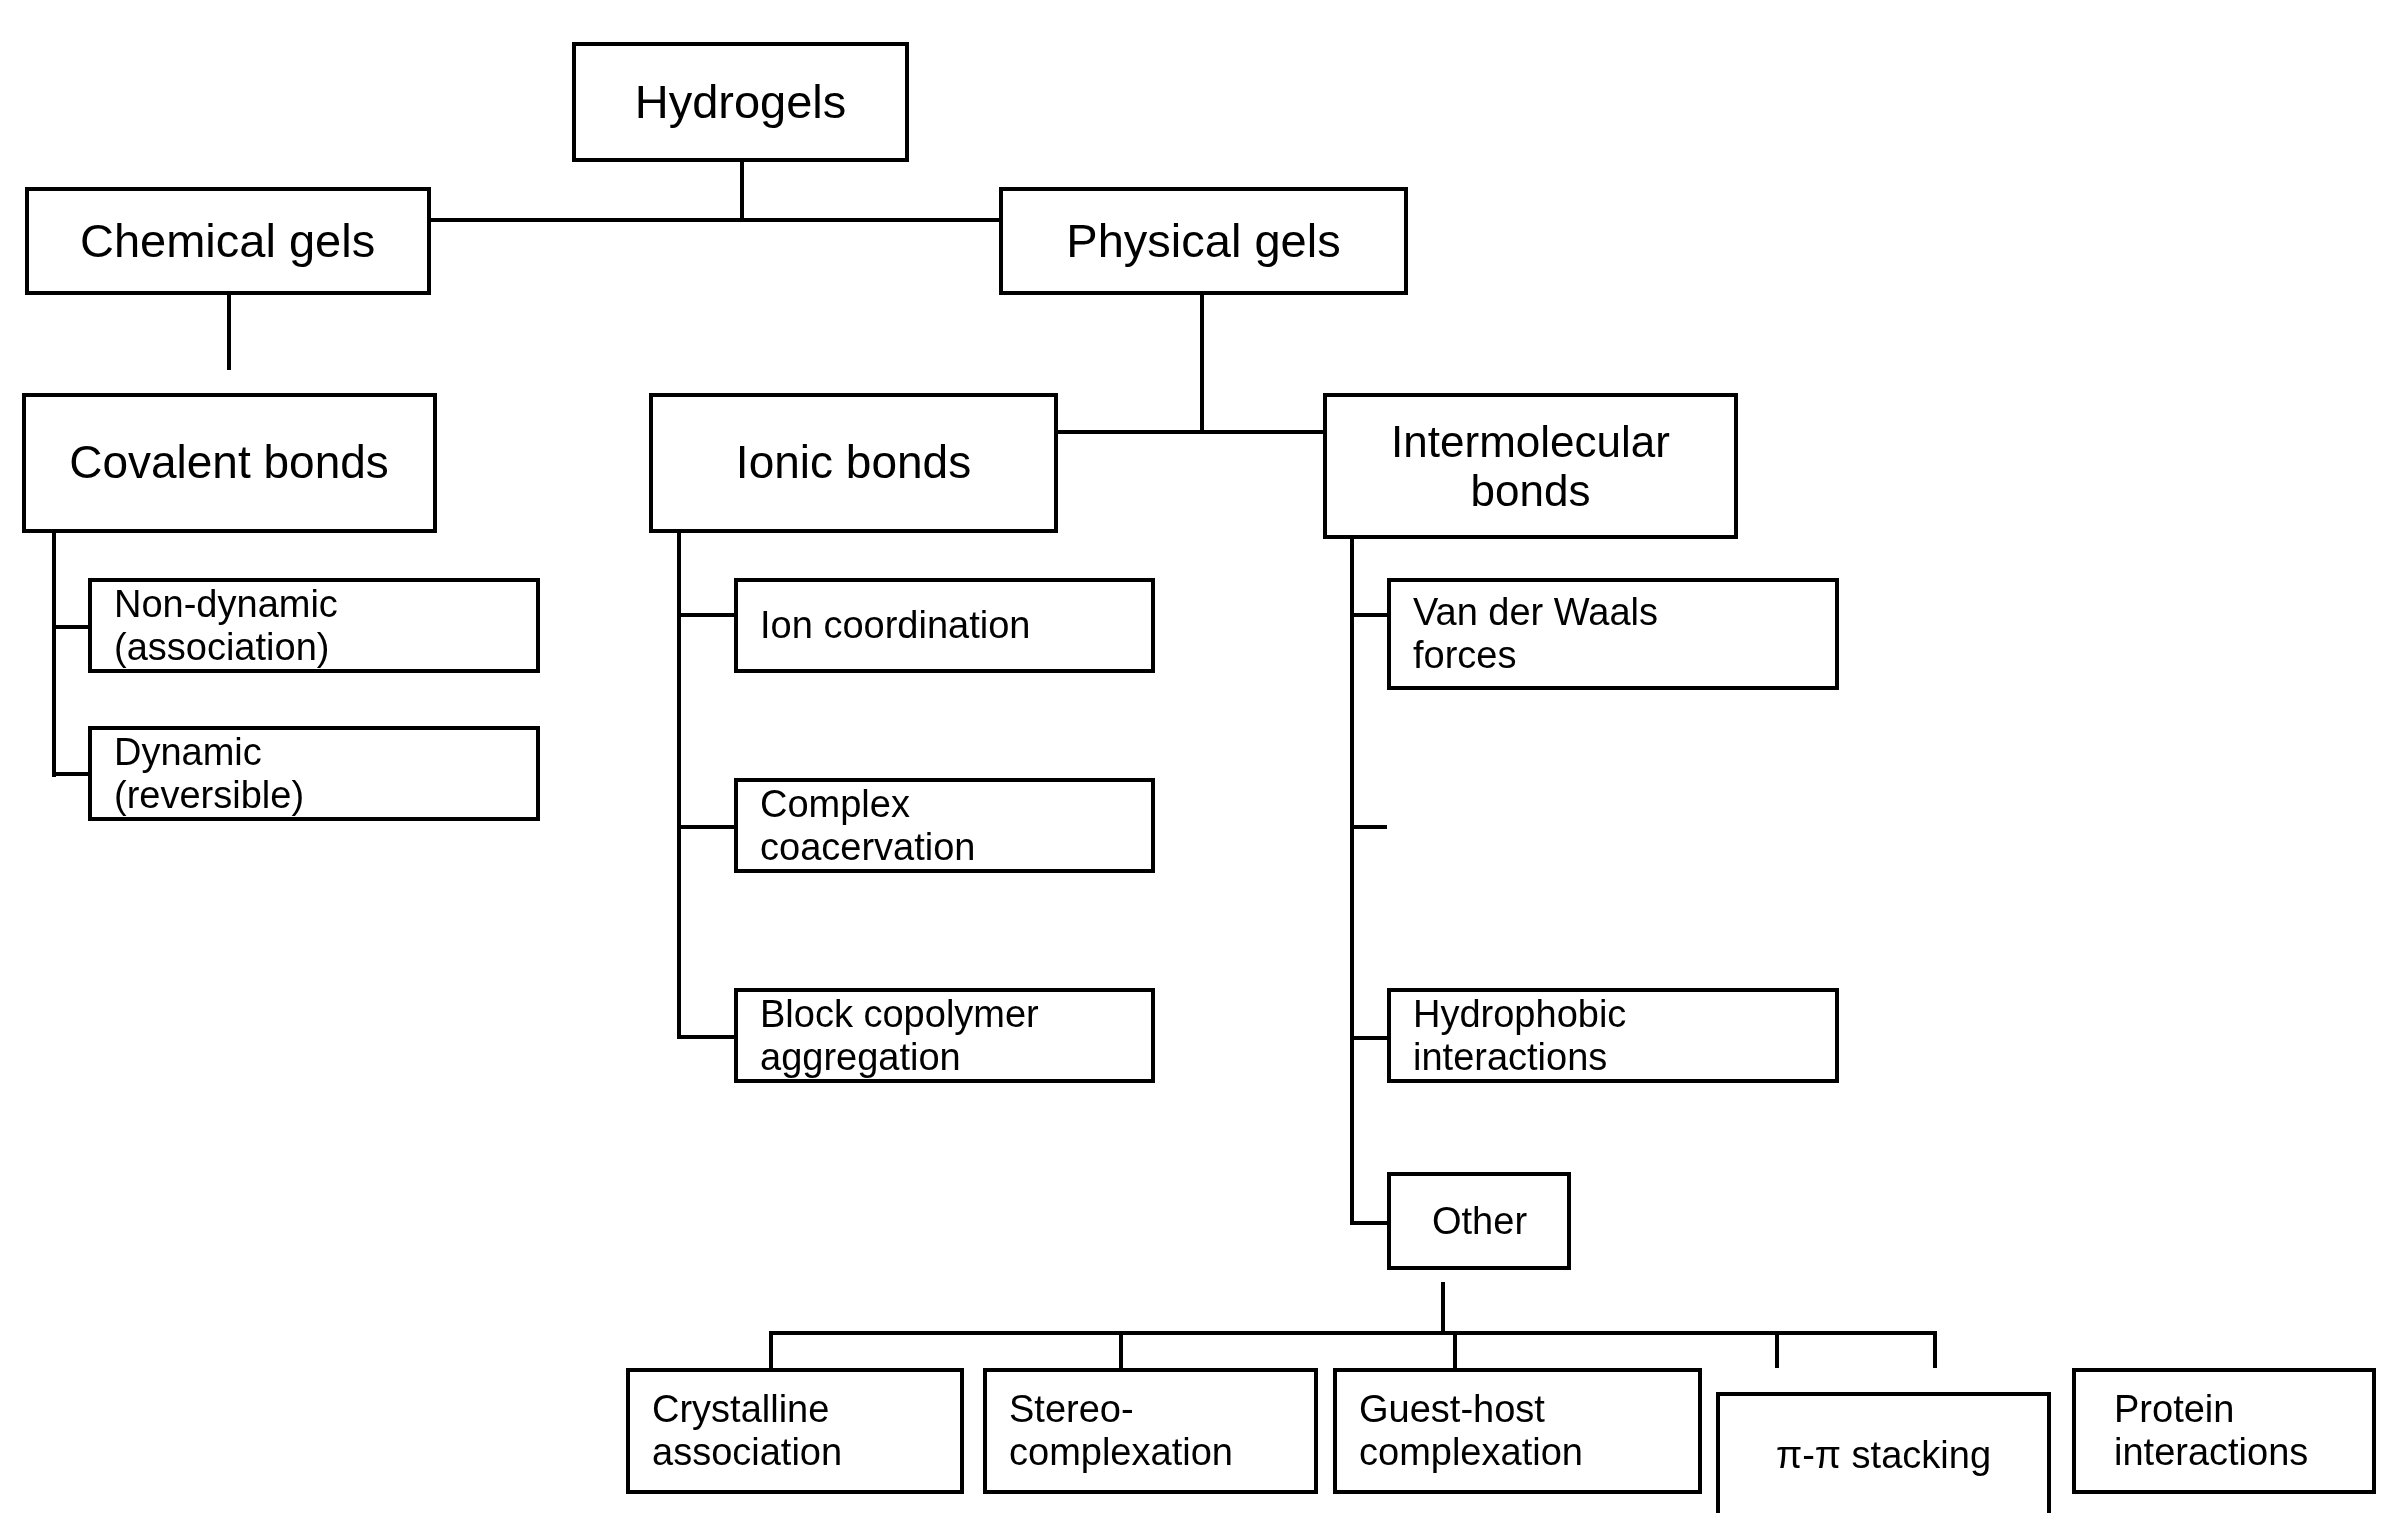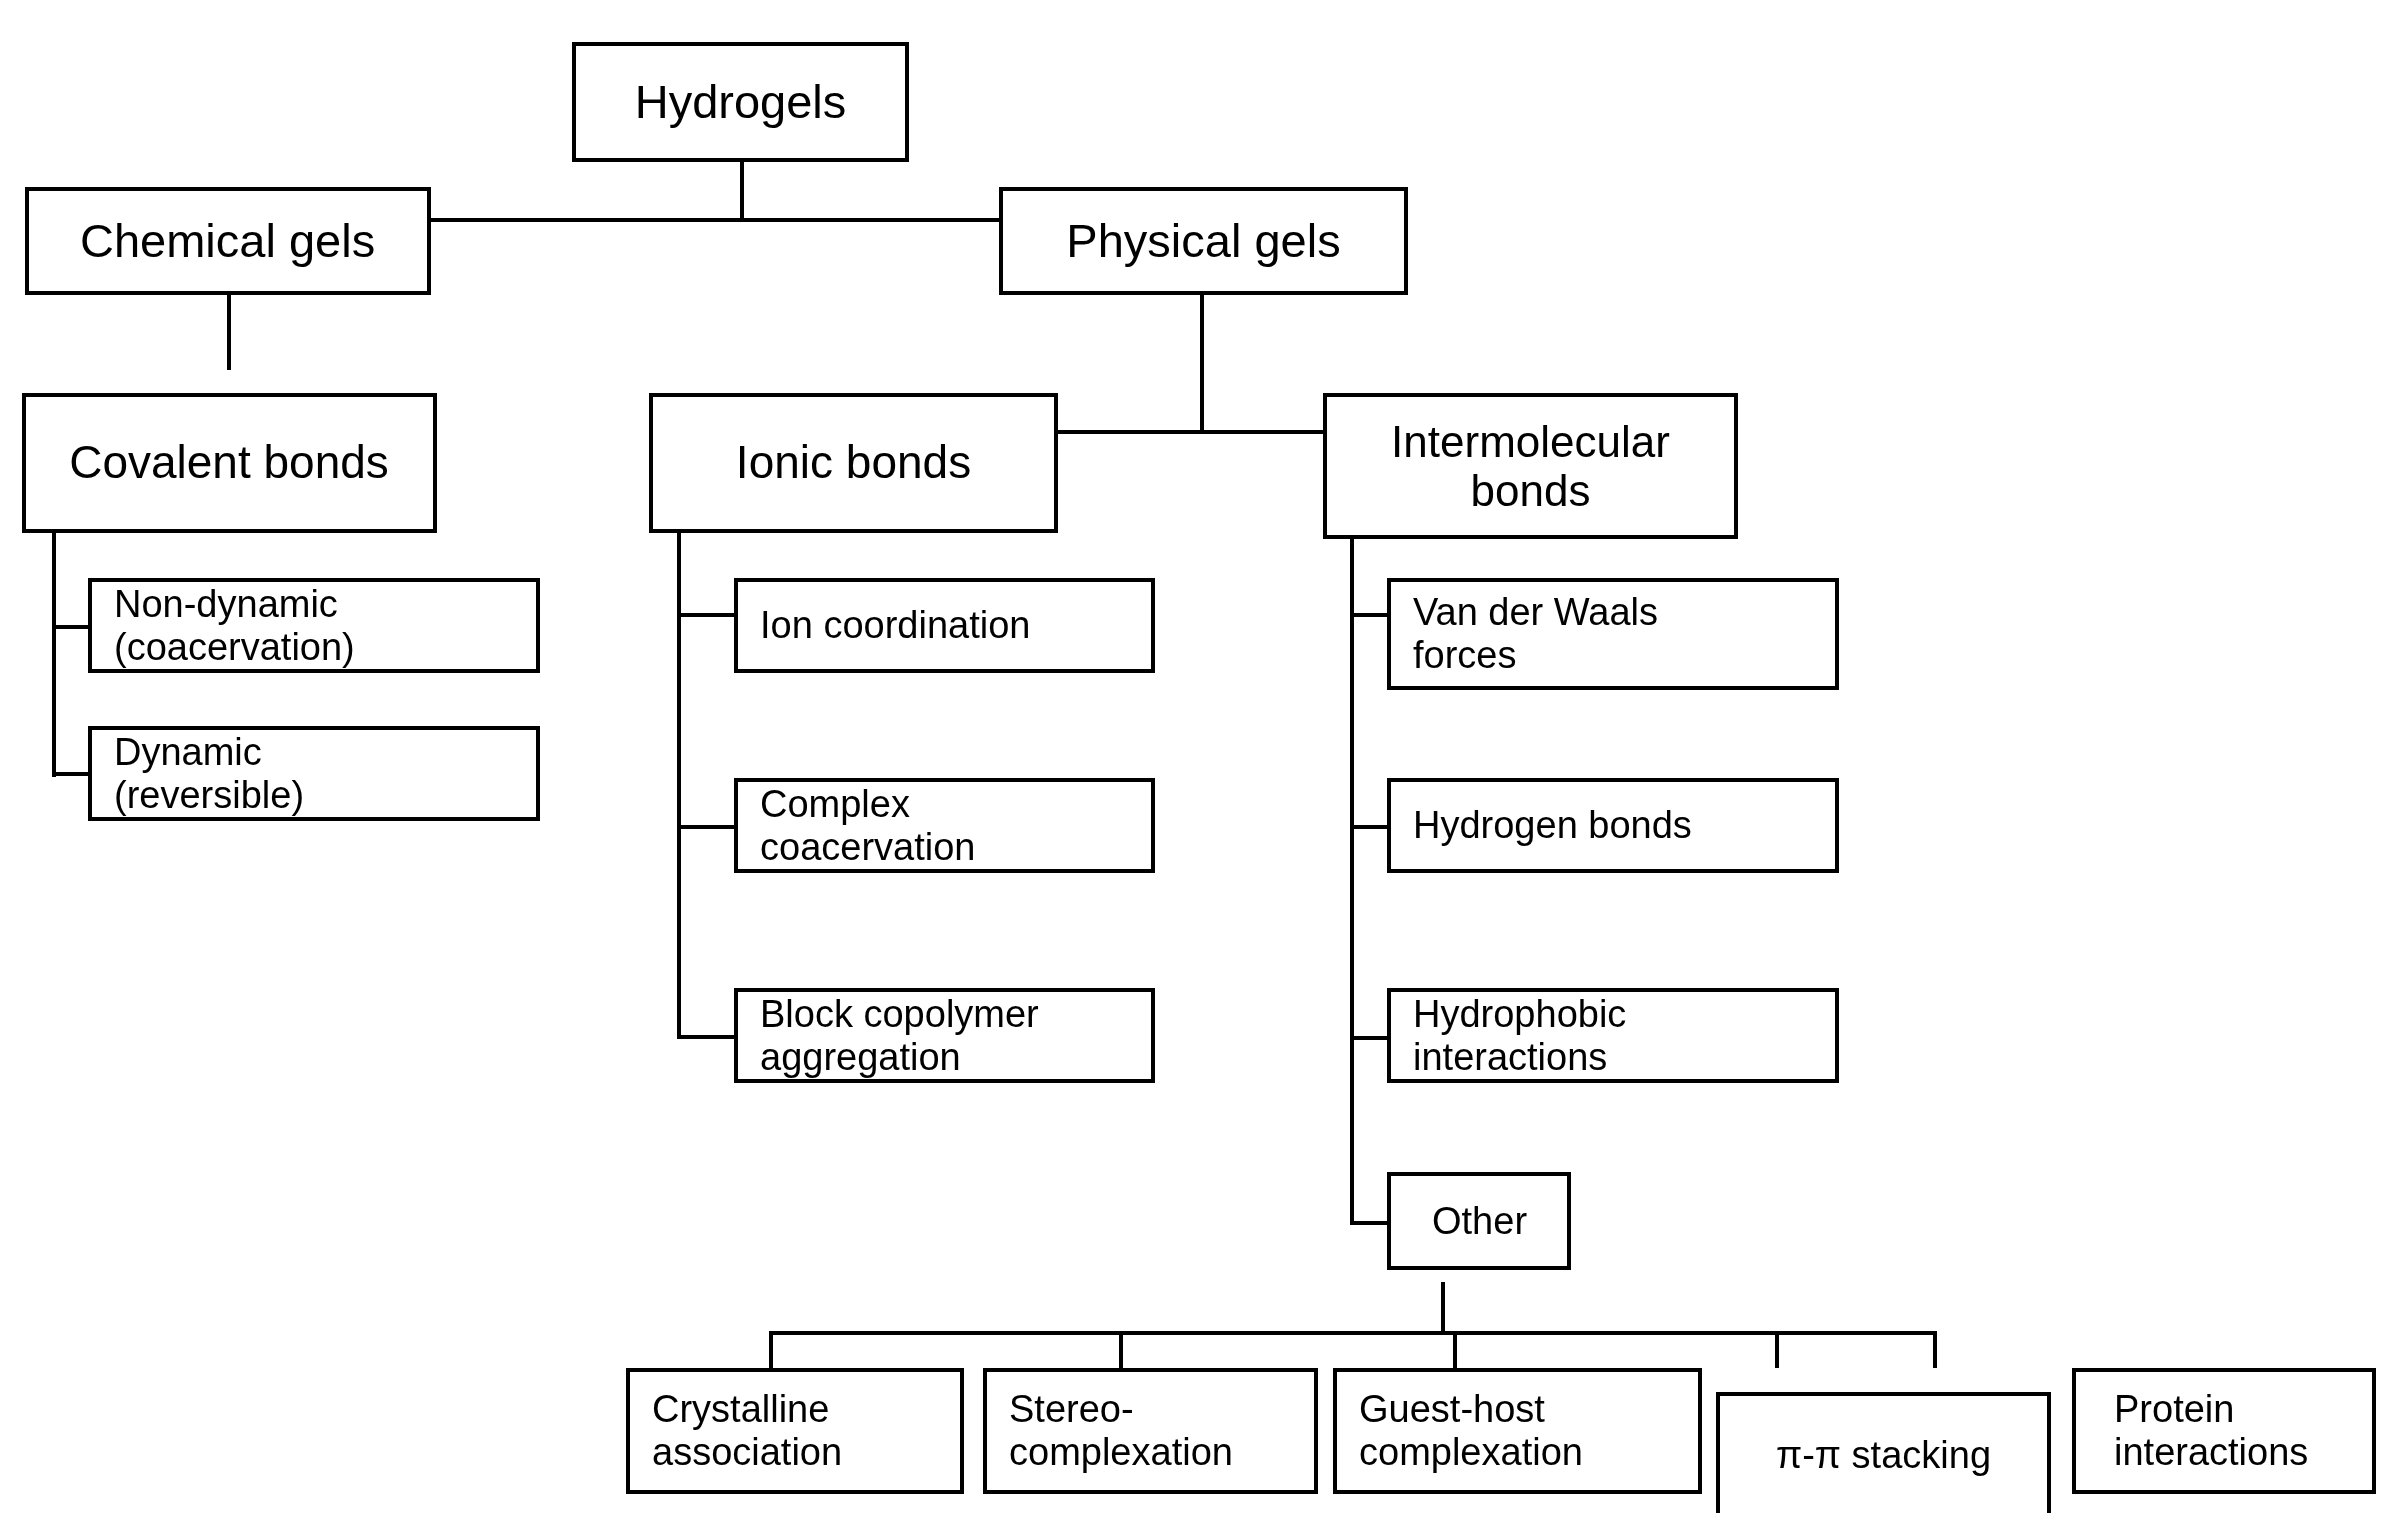--- a/index.html
+++ b/index.html
@@ -106,21 +106,21 @@
     <span class="label" style="font-size:46px;">Ionic bonds</span>
   </div>
 
   <div class="node center" style="left:1323px; top:369px; width:415px; height:146px;">
     <span class="label" style="font-size:44px; text-align:center;">Intermolecular
 bonds</span>
   </div>
 
   <div class="node pad-l" style="left:88px; top:578px; width:452px; height:95px;">
     <span class="label" style="font-size:38px;">Non-dynamic
-(coacervation)</span>
+(association)</span>
   </div>
 
   <div class="node pad-l" style="left:88px; top:726px; width:452px; height:95px;">
     <span class="label" style="font-size:38px;">Dynamic
 (reversible)</span>
   </div>
 
   <div class="node pad-l" style="left:734px; top:578px; width:421px; height:95px;">
     <span class="label" style="font-size:38px;">Ion coordination</span>
   </div>
@@ -133,23 +133,20 @@
   <div class="node pad-l" style="left:734px; top:988px; width:421px; height:95px;">
     <span class="label" style="font-size:38px;">Block copolymer
 aggregation</span>
   </div>
 
   <div class="node pad-l" style="left:1387px; top:578px; width:452px; height:112px;">
     <span class="label" style="font-size:38px;">Van der Waals
 forces</span>
   </div>
 
-  <div class="node pad-l" style="left:1387px; top:778px; width:452px; height:95px;">
-    <span class="label" style="font-size:38px;">Hydrogen bonds</span>
-  </div>
 
   <div class="node pad-l" style="left:1387px; top:988px; width:452px; height:95px;">
     <span class="label" style="font-size:38px;">Hydrophobic
 interactions</span>
   </div>
 
   <div class="node pad-l" style="left:1387px; top:1172px; width:184px; height:98px;">
     <span class="label" style="font-size:38px;padding-left:41px;">Other</span>
   </div>
 

